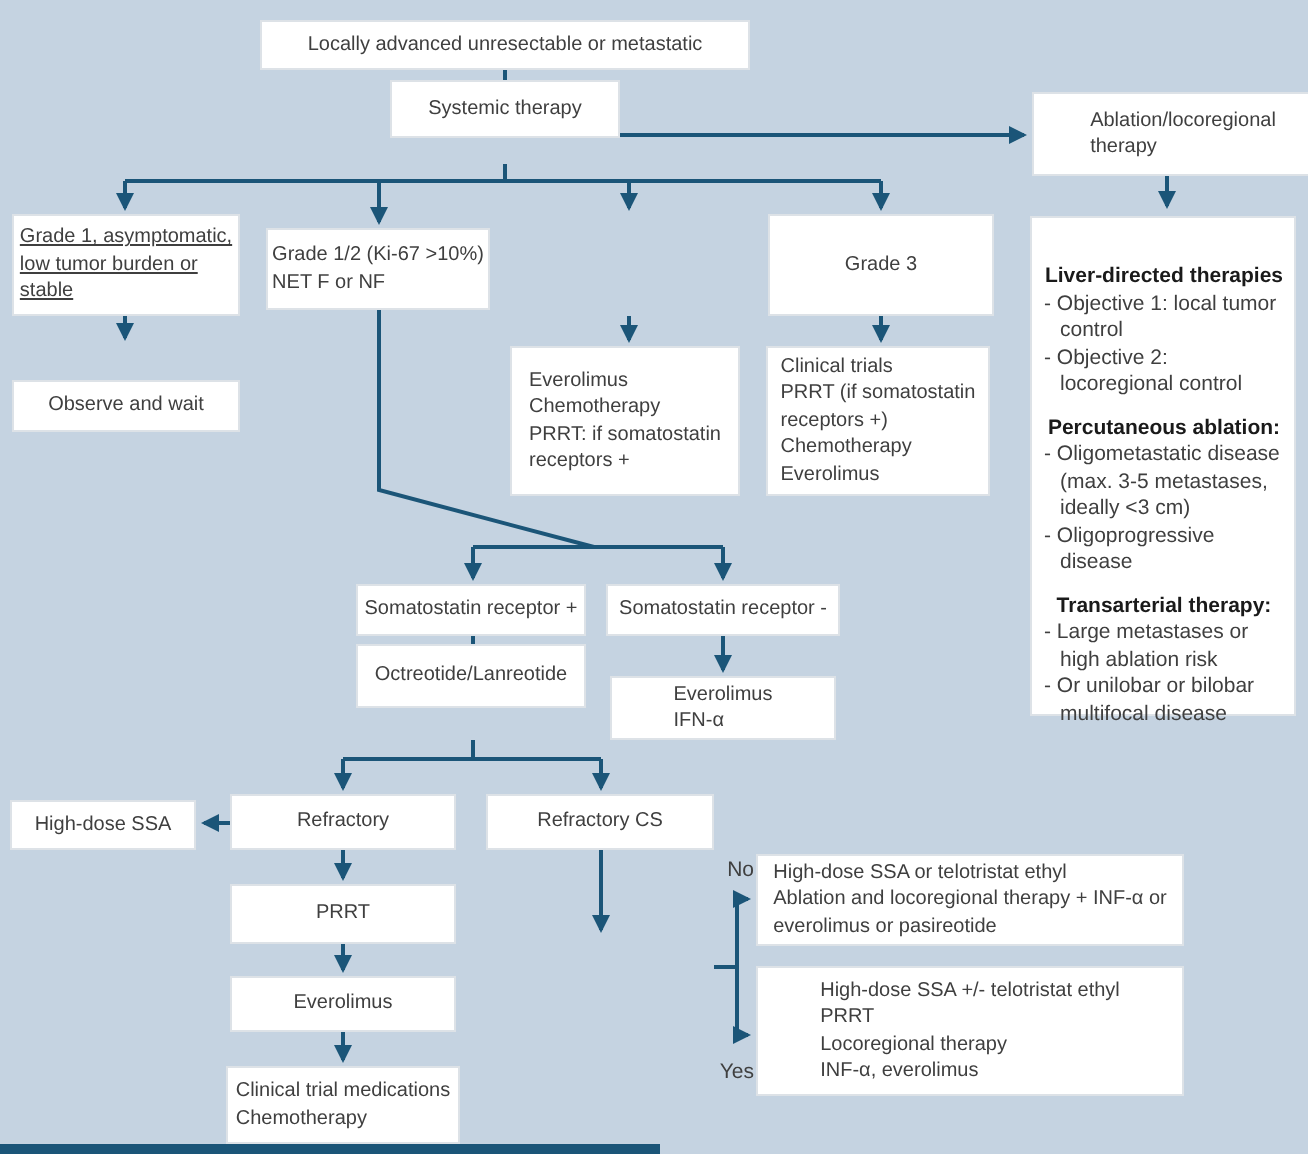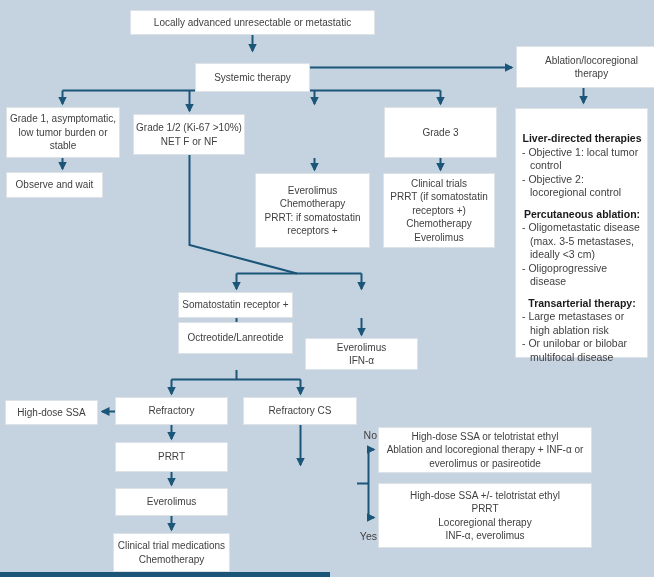--- a/index.html
+++ b/index.html
@@ -10,21 +10,21 @@
     color:var(--text,#3f3f3f);
   }
   svg.connectors { position:absolute; left:0; top:0; }
   svg.connectors path { stroke:var(--line,#1b5578); stroke-width:2; fill:none; }
   svg.connectors marker path { stroke:none; fill:var(--line,#1b5578); }
   .node {
     position:absolute; box-sizing:border-box;
     background:var(--box_bg,#ffffff);
     border:1px solid var(--box_border,#dde2e7);
     display:flex; align-items:center; justify-content:center;
-    text-align:center; white-space:pre-line;
+    text-align:left; white-space:pre-line;
     font-size:10px; line-height:13.5px; padding:2px 1px;
   }
   .panel {
     position:absolute; left:515px; top:108px; width:133px; height:250px;
     box-sizing:border-box; background:var(--box_bg,#ffffff);
     border:1px solid var(--box_border,#dde2e7);
     padding:7px 5px 4px 6px; font-size:10.5px; line-height:13.5px;
   }
   .panel .ph { font-weight:bold; text-align:center; color:var(--heading,#1a1a1a); margin:8px 0 0 0; }
   .panel .ph.first { margin-top:16px; }
@@ -70,43 +70,44 @@
     <path d="M171.5,516 V530" marker-end="url(#ah)"></path>
     <path d="M300.5,425 V465" marker-end="url(#ah)"></path>
     <path d="M357,483.5 H368.5"></path>
     <path d="M368.5,449.5 V517.5"></path>
     <path d="M368.5,449.5 H374" marker-end="url(#ah)"></path>
     <path d="M368.5,517.5 H374" marker-end="url(#ah)"></path>
     <path d="M583.5,88 V103" marker-end="url(#ah)"></path>
   </svg>
 
   <div class="node" style="left:130px;top:10px;width:245px;height:25px;">Locally advanced unresectable or metastatic</div>
-  <div class="node" style="left:195px;top:63px;width:115px;height:29px;">Systemic therapy</div>
+  <div class="node" style="left:195px;top:40px;width:115px;height:29px;">Systemic therapy</div>
   <div class="node" style="left:516px;top:46px;width:151px;height:42px;">Ablation/locoregional
 therapy</div>
 
-  <div class="node" style="left:6px;top:107px;width:114px;height:51px;">Grade 1, asymptomatic,
+  <div class="node" style="left:6px;top:107px;width:114px;height:51px;text-decoration:underline;">Grade 1, asymptomatic,
 low tumor burden or
 stable</div>
   <div class="node" style="left:133px;top:114px;width:112px;height:41px;">Grade 1/2 (Ki-67 &gt;10%)
 NET F or NF</div>
   <div class="node" style="left:384px;top:107px;width:113px;height:51px;">Grade 3</div>
 
-  <div class="node" style="left:6px;top:172px;width:97px;height:26px;">Observe and wait</div>
+  <div class="node" style="left:6px;top:190px;width:114px;height:26px;">Observe and wait</div>
   <div class="node" style="left:255px;top:173px;width:115px;height:75px;">Everolimus
 Chemotherapy
 PRRT: if somatostatin
 receptors +</div>
   <div class="node" style="left:383px;top:173px;width:112px;height:75px;">Clinical trials
 PRRT (if somatostatin
 receptors +)
 Chemotherapy
 Everolimus</div>
 
   <div class="node" style="left:178px;top:292px;width:115px;height:26px;">Somatostatin receptor +</div>
+  <div class="node" style="left:303px;top:292px;width:117px;height:26px;">Somatostatin receptor -</div>
   <div class="node" style="left:178px;top:322px;width:115px;height:32px;">Octreotide/Lanreotide</div>
   <div class="node" style="left:305px;top:338px;width:113px;height:32px;">Everolimus
 IFN-α</div>
 
   <div class="node" style="left:5px;top:400px;width:93px;height:25px;">High-dose SSA</div>
   <div class="node" style="left:115px;top:397px;width:113px;height:28px;">Refractory</div>
   <div class="node" style="left:115px;top:442px;width:113px;height:30px;">PRRT</div>
   <div class="node" style="left:115px;top:488px;width:113px;height:28px;">Everolimus</div>
   <div class="node" style="left:113px;top:533px;width:117px;height:39px;">Clinical trial medications
 Chemotherapy</div>

